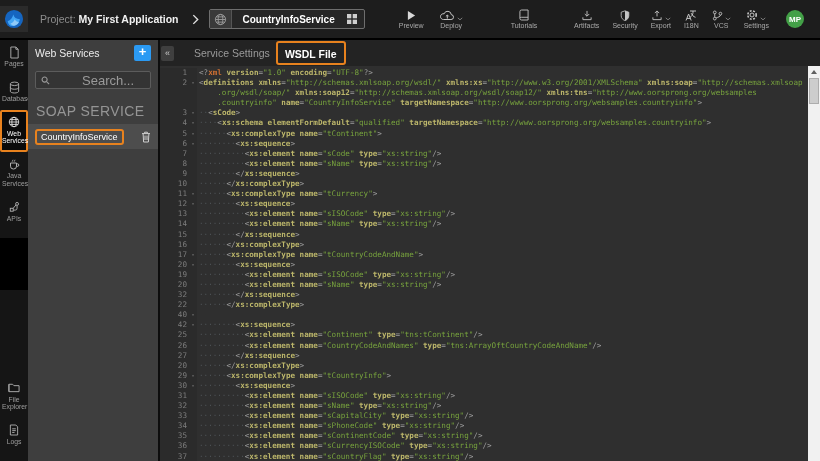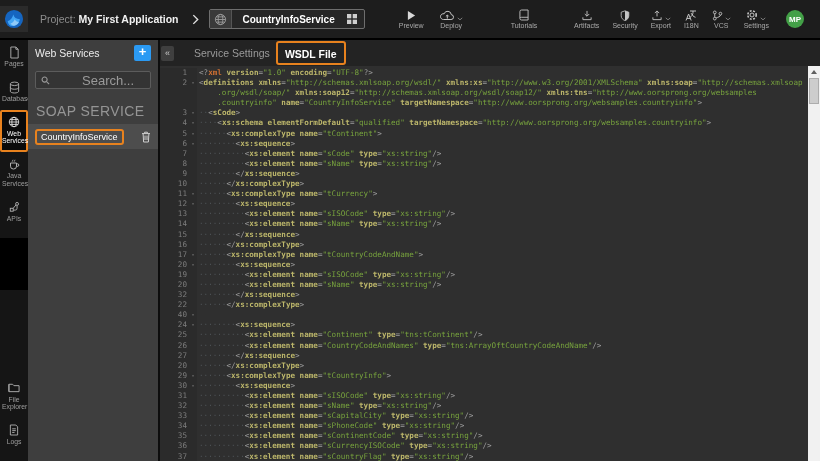--- a/index.html
+++ b/index.html
@@ -356,21 +356,21 @@
             <div class="crow"><span class="gut"><span class="lnum">14</span><span class="fold"></span></span><span class="code"><span class="ind">··········</span><span class="tk-p">&lt;</span><span class="tk-t">xs:element name</span><span class="tk-p">=</span><span class="tk-s">"sName"</span><span class="tk-t"> type</span><span class="tk-p">=</span><span class="tk-s">"xs:string"</span><span class="tk-p">/&gt;</span></span></div>
             <div class="crow"><span class="gut"><span class="lnum">15</span><span class="fold"></span></span><span class="code"><span class="ind">········</span><span class="tk-p">&lt;/</span><span class="tk-t">xs:sequence</span><span class="tk-p">&gt;</span></span></div>
             <div class="crow"><span class="gut"><span class="lnum">16</span><span class="fold"></span></span><span class="code"><span class="ind">······</span><span class="tk-p">&lt;/</span><span class="tk-t">xs:complexType</span><span class="tk-p">&gt;</span></span></div>
             <div class="crow"><span class="gut"><span class="lnum">17</span><span class="fold">-</span></span><span class="code"><span class="ind">······</span><span class="tk-p">&lt;</span><span class="tk-t">xs:complexType name</span><span class="tk-p">=</span><span class="tk-s">"tCountryCodeAndName"</span><span class="tk-p">&gt;</span></span></div>
             <div class="crow"><span class="gut"><span class="lnum">20</span><span class="fold">-</span></span><span class="code"><span class="ind">········</span><span class="tk-p">&lt;</span><span class="tk-t">xs:sequence</span><span class="tk-p">&gt;</span></span></div>
             <div class="crow"><span class="gut"><span class="lnum">19</span><span class="fold"></span></span><span class="code"><span class="ind">··········</span><span class="tk-p">&lt;</span><span class="tk-t">xs:element name</span><span class="tk-p">=</span><span class="tk-s">"sISOCode"</span><span class="tk-t"> type</span><span class="tk-p">=</span><span class="tk-s">"xs:string"</span><span class="tk-p">/&gt;</span></span></div>
             <div class="crow"><span class="gut"><span class="lnum">20</span><span class="fold"></span></span><span class="code"><span class="ind">··········</span><span class="tk-p">&lt;</span><span class="tk-t">xs:element name</span><span class="tk-p">=</span><span class="tk-s">"sName"</span><span class="tk-t"> type</span><span class="tk-p">=</span><span class="tk-s">"xs:string"</span><span class="tk-p">/&gt;</span></span></div>
             <div class="crow"><span class="gut"><span class="lnum">32</span><span class="fold"></span></span><span class="code"><span class="ind">········</span><span class="tk-p">&lt;/</span><span class="tk-t">xs:sequence</span><span class="tk-p">&gt;</span></span></div>
             <div class="crow"><span class="gut"><span class="lnum">22</span><span class="fold"></span></span><span class="code"><span class="ind">······</span><span class="tk-p">&lt;/</span><span class="tk-t">xs:complexType</span><span class="tk-p">&gt;</span></span></div>
             <div class="crow"><span class="gut"><span class="lnum">40</span><span class="fold">-</span></span></div>
-            <div class="crow"><span class="gut"><span class="lnum">24</span><span class="fold">-</span></span><span class="code"><span class="ind">········</span><span class="tk-p">&lt;</span><span class="tk-t">xs:sequence</span><span class="tk-p">&gt;</span></span></div>
+            <div class="crow"><span class="gut"><span class="lnum">42</span><span class="fold">-</span></span><span class="code"><span class="ind">········</span><span class="tk-p">&lt;</span><span class="tk-t">xs:sequence</span><span class="tk-p">&gt;</span></span></div>
             <div class="crow"><span class="gut"><span class="lnum">25</span><span class="fold"></span></span><span class="code"><span class="ind">··········</span><span class="tk-p">&lt;</span><span class="tk-t">xs:element name</span><span class="tk-p">=</span><span class="tk-s">"Continent"</span><span class="tk-t"> type</span><span class="tk-p">=</span><span class="tk-s">"tns:tContinent"</span><span class="tk-p">/&gt;</span></span></div>
             <div class="crow"><span class="gut"><span class="lnum">26</span><span class="fold"></span></span><span class="code"><span class="ind">··········</span><span class="tk-p">&lt;</span><span class="tk-t">xs:element name</span><span class="tk-p">=</span><span class="tk-s">"CountryCodeAndNames"</span><span class="tk-t"> type</span><span class="tk-p">=</span><span class="tk-s">"tns:ArrayOftCountryCodeAndName"</span><span class="tk-p">/&gt;</span></span></div>
             <div class="crow"><span class="gut"><span class="lnum">27</span><span class="fold"></span></span><span class="code"><span class="ind">········</span><span class="tk-p">&lt;/</span><span class="tk-t">xs:sequence</span><span class="tk-p">&gt;</span></span></div>
             <div class="crow"><span class="gut"><span class="lnum">20</span><span class="fold"></span></span><span class="code"><span class="ind">······</span><span class="tk-p">&lt;/</span><span class="tk-t">xs:complexType</span><span class="tk-p">&gt;</span></span></div>
             <div class="crow"><span class="gut"><span class="lnum">29</span><span class="fold">-</span></span><span class="code"><span class="ind">······</span><span class="tk-p">&lt;</span><span class="tk-t">xs:complexType name</span><span class="tk-p">=</span><span class="tk-s">"tCountryInfo"</span><span class="tk-p">&gt;</span></span></div>
             <div class="crow"><span class="gut"><span class="lnum">30</span><span class="fold">-</span></span><span class="code"><span class="ind">········</span><span class="tk-p">&lt;</span><span class="tk-t">xs:sequence</span><span class="tk-p">&gt;</span></span></div>
             <div class="crow"><span class="gut"><span class="lnum">31</span><span class="fold"></span></span><span class="code"><span class="ind">··········</span><span class="tk-p">&lt;</span><span class="tk-t">xs:element name</span><span class="tk-p">=</span><span class="tk-s">"sISOCode"</span><span class="tk-t"> type</span><span class="tk-p">=</span><span class="tk-s">"xs:string"</span><span class="tk-p">/&gt;</span></span></div>
             <div class="crow"><span class="gut"><span class="lnum">32</span><span class="fold"></span></span><span class="code"><span class="ind">··········</span><span class="tk-p">&lt;</span><span class="tk-t">xs:element name</span><span class="tk-p">=</span><span class="tk-s">"sName"</span><span class="tk-t"> type</span><span class="tk-p">=</span><span class="tk-s">"xs:string"</span><span class="tk-p">/&gt;</span></span></div>
             <div class="crow"><span class="gut"><span class="lnum">33</span><span class="fold"></span></span><span class="code"><span class="ind">··········</span><span class="tk-p">&lt;</span><span class="tk-t">xs:element name</span><span class="tk-p">=</span><span class="tk-s">"sCapitalCity"</span><span class="tk-t"> type</span><span class="tk-p">=</span><span class="tk-s">"xs:string"</span><span class="tk-p">/&gt;</span></span></div>
             <div class="crow"><span class="gut"><span class="lnum">34</span><span class="fold"></span></span><span class="code"><span class="ind">··········</span><span class="tk-p">&lt;</span><span class="tk-t">xs:element name</span><span class="tk-p">=</span><span class="tk-s">"sPhoneCode"</span><span class="tk-t"> type</span><span class="tk-p">=</span><span class="tk-s">"xs:string"</span><span class="tk-p">/&gt;</span></span></div>

